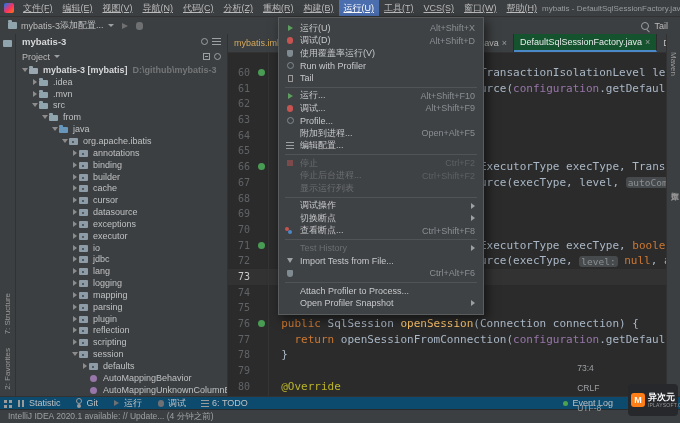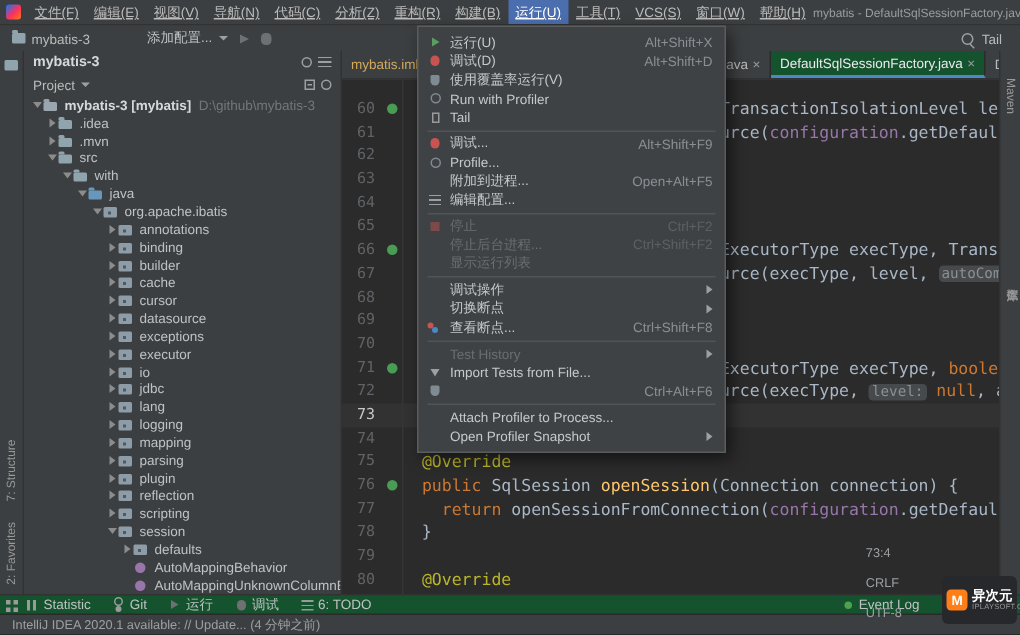--- a/index.html
+++ b/index.html
@@ -10,21 +10,21 @@
   .logo{width:10px;height:10px;margin:0 4px 0 4px;border-radius:2px;background:linear-gradient(135deg,#087cfa,#fe315d 55%,#f97a12);flex:none;}
   .mb-items{display:flex;height:100%;}
   .mb-item{padding:0 5px;line-height:17px;white-space:nowrap;cursor:default;text-decoration:underline;}
   .mb-item.active{background:#4b6eaf;color:#fff;}
   .win-title{margin-left:auto;padding-right:8px;color:#9a9d9f;font-size:8px;white-space:nowrap;}
   
   .toolbar{position:absolute;left:0;top:17px;right:0;height:17px;display:flex;align-items:center;padding:0 8px;box-sizing:border-box;background:#3c3f41;}
   .tb-group{display:flex;align-items:center;gap:4px;}
   .mini-folder{width:9px;height:7px;background:#90A4AE;border-radius:1px;position:relative;flex:none;}
   .mini-folder::before{content:'';position:absolute;left:0;top:-2px;width:4px;height:2px;background:#90A4AE;border-radius:1px 1px 0 0;}
-  .runcfg{margin-left:38px;display:flex;align-items:center;gap:4px;color:#bfc1c3;}
+  .runcfg{display:flex;align-items:center;gap:4px;color:#bfc1c3;}
   .caret-down{width:0;height:0;border-top:3px solid #9da0a3;border-left:3px solid transparent;border-right:3px solid transparent;}
   .tb-ic{margin-left:8px;display:inline-flex;align-items:center;}
   .play-gray{width:0;height:0;border-left:6px solid #6e7072;border-top:3.5px solid transparent;border-bottom:3.5px solid transparent;}
   .bug-gray{width:7px;height:8px;background:#6e7072;border-radius:3px;}
   .tb-right{margin-left:auto;display:flex;align-items:center;gap:5px;padding-right:4px;}
   .i-search{width:6px;height:6px;border:1px solid #9da0a3;border-radius:50%;position:relative;}
   .i-search::after{content:'';position:absolute;left:5px;top:6px;width:4px;height:1px;background:#9da0a3;transform:rotate(45deg);transform-origin:0 0;}
   
   .leftstrip{position:absolute;left:0;top:34px;bottom:27px;width:16px;background:#3c3f41;border-right:1px solid #323232;box-sizing:border-box;display:flex;flex-direction:column;align-items:center;}
   .rightstrip{position:absolute;right:0;top:34px;bottom:27px;width:14px;background:#3c3f41;border-left:1px solid #323232;box-sizing:border-box;display:flex;flex-direction:column;align-items:center;}
@@ -48,21 +48,21 @@
   .ti{width:11px;height:10px;position:relative;flex:none;margin-right:3px;}
   .folder-icon::before,.project-icon::before,.source-root-icon::before{content:'';position:absolute;left:0;top:3px;width:9px;height:6px;background:#90A4AE;border-radius:1px;}
   .folder-icon::after,.project-icon::after,.source-root-icon::after{content:'';position:absolute;left:0;top:1px;width:4px;height:2px;background:#90A4AE;border-radius:1px 1px 0 0;}
   .source-root-icon::before,.source-root-icon::after{background:#6897BB;}
   .project-icon::before{background:#9AA7B0;}
   .package-icon::before{content:'';position:absolute;left:0;top:2px;width:9px;height:7px;background:#8E9CA8;border-radius:1px;}
   .package-icon::after{content:'';position:absolute;left:3px;top:5px;width:2px;height:2px;background:#4d5a63;}
   .class-icon::before{content:'';position:absolute;left:1px;top:2px;width:7px;height:7px;border-radius:50%;background:#9876aa;}
   .tl{color:#bfc1c3;}
   .tl.bold{font-weight:bold;color:#d6d8da;}
-  .tx{color:#747678;margin-left:5px;}
+  .tx{color:#747678;margin-left:5px;font-weight:bold;}
   
   .editor{position:absolute;left:228px;right:14px;top:34px;bottom:27px;background:#2b2b2b;overflow:hidden;}
   .tabsbar{position:absolute;left:0;right:0;top:0;height:19px;background:#3c3f41;border-bottom:1px solid #323232;box-sizing:border-box;display:flex;}
   .tab{display:flex;align-items:center;gap:3px;padding:0 6px;border-right:1px solid #2b2b2b;box-sizing:border-box;white-space:nowrap;overflow:hidden;flex:none;}
   .tab:nth-child(1){width:64px;}
   .tab:nth-child(2){width:222px;justify-content:flex-end;}
   .tab.active{background:#14532d;border-bottom:2px solid #4a88c7;color:#e8eaec;}
   .tab-lbl{font-size:9px;}
   .tab-x{color:#9a9a9a;font-size:9px;}
   .codearea{position:absolute;left:0;right:0;top:19px;bottom:0;padding-top:12px;overflow:hidden;}
@@ -96,21 +96,21 @@
   .run-icon::before{border-left:5px solid #5c9e5f;border-top:3.5px solid transparent;border-bottom:3.5px solid transparent;}
   .debug-icon::before{width:6px;height:7px;background:#c75450;border-radius:3px;}
   .coverage-icon::before{width:6px;height:7px;background:#7f8b91;border-radius:1px 1px 3px 3px;}
   .profiler-icon::before{width:7px;height:7px;border:1.5px solid #7f8b91;border-radius:50%;box-sizing:border-box;}
   .tail-icon::before{width:5px;height:7px;border:1px solid #9a9a9a;box-sizing:border-box;}
   .edit-configurations-icon::before{width:8px;height:7px;background:repeating-linear-gradient(to bottom,#9da0a3 0 1px,transparent 1px 3px);}
   .stop-icon::before{width:6px;height:6px;background:#c75450;}
   .breakpoints-icon::before{width:4px;height:4px;border-radius:50%;background:#c75450;box-shadow:3px 3px 0 #4a88c7;margin:-3px 3px 0 -3px;}
   .import-icon::before{border-top:5px solid #9da0a3;border-left:3px solid transparent;border-right:3px solid transparent;}
   
-  .bottombar{position:absolute;left:0;right:0;bottom:14px;height:13px;background:#14532d;border-top:1px solid #323232;box-sizing:border-box;display:flex;align-items:center;}
+  .bottombar{position:absolute;left:0;right:0;bottom:14px;height:13px;background:#0c4a6e;border-top:1px solid #323232;box-sizing:border-box;display:flex;align-items:center;}
   .i-grid{width:3px;height:3px;background:#9a9a9a;box-shadow:5px 0 #9a9a9a,0 5px #9a9a9a,5px 5px #9a9a9a;margin:-4px 10px 0 4px;flex:none;}
   .bb-items{display:flex;align-items:center;gap:14px;}
   .bb-item{display:flex;align-items:center;gap:3px;color:#bfc1c3;}
   .bi{width:9px;height:8px;display:flex;align-items:center;justify-content:center;flex:none;}
   .bi::before{content:'';}
   .statistic-icon::before{width:8px;height:7px;background:repeating-linear-gradient(to right,#9a9a9a 0 2px,transparent 2px 4px);}
   .git-icon::before{width:4px;height:4px;border:1px solid #9a9a9a;border-radius:50%;box-shadow:0 5px 0 -1px #9a9a9a;margin-top:-4px;}
   .todo-icon::before{width:8px;height:7px;background:repeating-linear-gradient(to bottom,#9a9a9a 0 1px,transparent 1px 3px);}
   .bi.run-icon::before{border-left:5px solid #6e7072;border-top:3.5px solid transparent;border-bottom:3.5px solid transparent;}
   .bi.debug-icon::before{width:6px;height:7px;background:#6e7072;border-radius:3px;}
@@ -223,21 +223,21 @@
           <span class="tl">.mvn</span>
         </div>
         <div class="tree-row" style="padding-left: 14px;">
           <span class="tw tw-open"></span>
           <span class="ti folder-icon"></span>
           <span class="tl">src</span>
         </div>
         <div class="tree-row" style="padding-left: 24px;">
           <span class="tw tw-open"></span>
           <span class="ti folder-icon"></span>
-          <span class="tl">with</span>
+          <span class="tl">from</span>
         </div>
         <div class="tree-row" style="padding-left: 34px;">
           <span class="tw tw-open"></span>
           <span class="ti source-root-icon"></span>
           <span class="tl">java</span>
         </div>
         <div class="tree-row" style="padding-left: 44px;">
           <span class="tw tw-open"></span>
           <span class="ti package-icon"></span>
           <span class="tl">org.apache.ibatis</span>
@@ -416,20 +416,26 @@
           <span class="pm-lbl">Run with Profiler</span>
           <span class="pm-sp"></span>
         </div>
         <div class="pm-item">
           <span class="pm-ic tail-icon"></span>
           <span class="pm-lbl">Tail</span>
           <span class="pm-sp"></span>
         </div>
         <div class="pm-sep"></div>
         <div class="pm-item">
+          <span class="pm-ic run-icon"></span>
+          <span class="pm-lbl">运行...</span>
+          <span class="pm-sp"></span>
+          <span class="pm-sc">Alt+Shift+F10</span>
+        </div>
+        <div class="pm-item">
           <span class="pm-ic debug-icon"></span>
           <span class="pm-lbl">调试...</span>
           <span class="pm-sp"></span>
           <span class="pm-sc">Alt+Shift+F9</span>
         </div>
         <div class="pm-item">
           <span class="pm-ic profiler-icon"></span>
           <span class="pm-lbl">Profile...</span>
           <span class="pm-sp"></span>
         </div>

